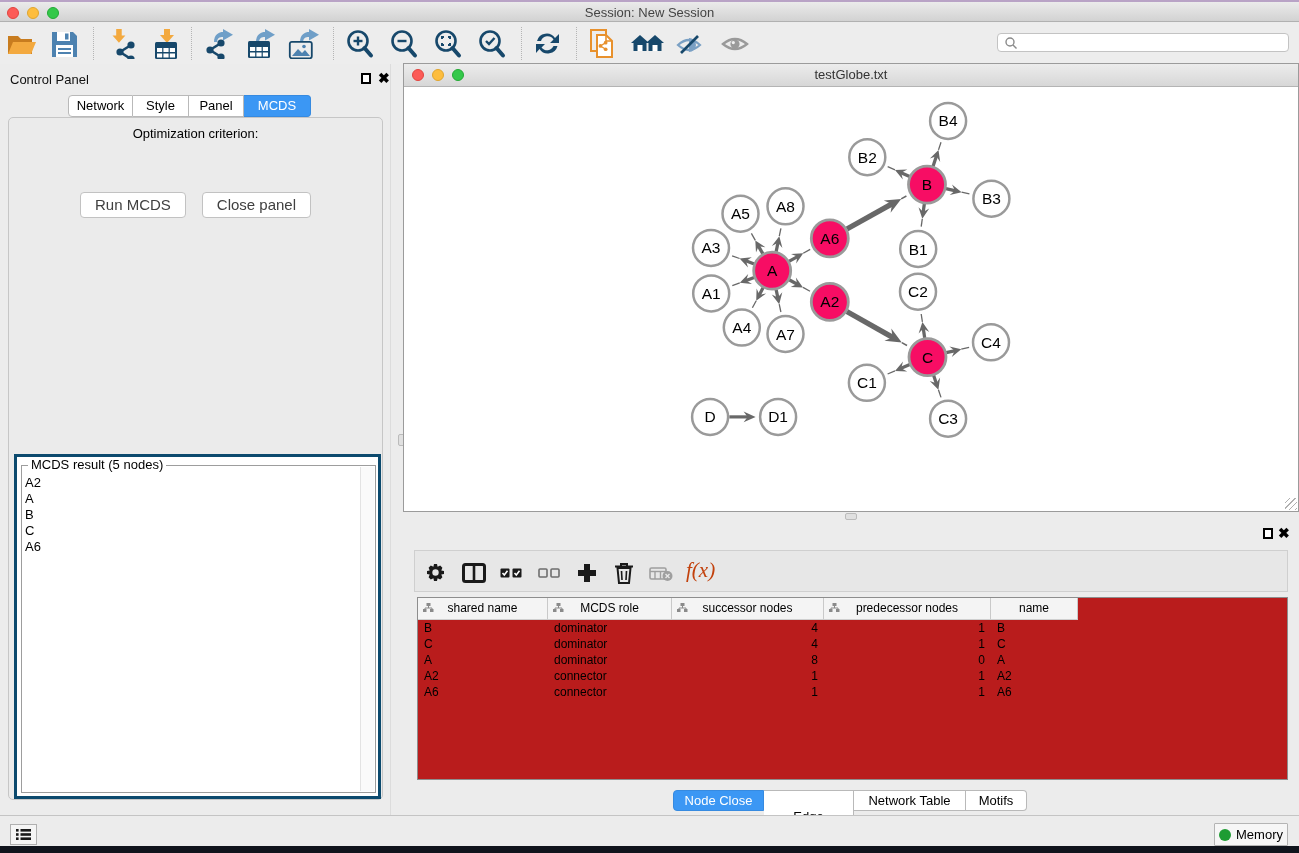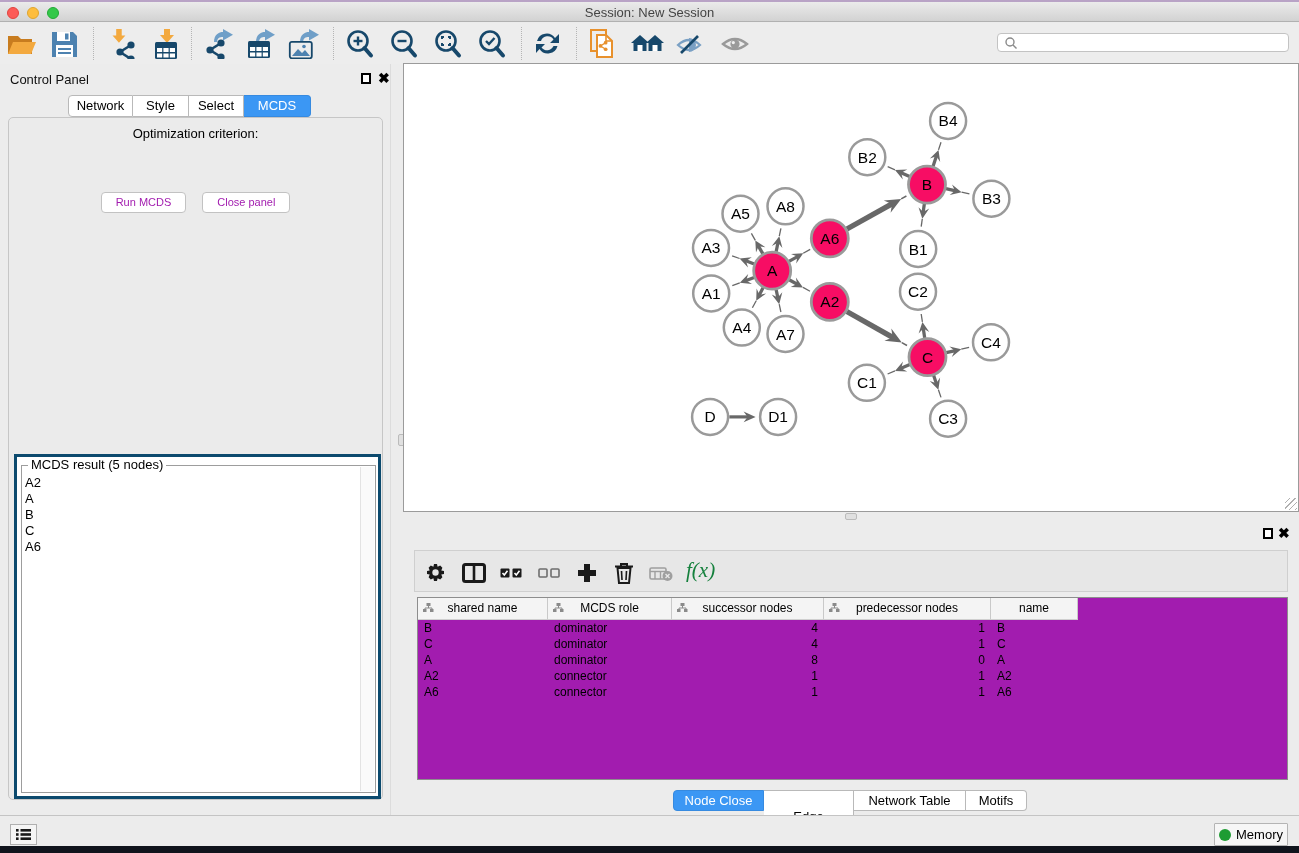--- a/index.html
+++ b/index.html
@@ -31,22 +31,22 @@
 .tab.sel { background:#3b97f4; border-color:#368ae0; color:#fff; }
 .cp-body { position:absolute; left:8px; top:117px; width:375px; height:683px;
   border:1px solid #c6c6c6; border-radius:5px; background:#ebebeb; }
 .opt-label { text-align:center; font-size:13px; color:#000; margin-top:8px; }
 .combo { position:absolute; left:34px; top:41px; width:313px; height:22px; background:#fff;
   border:1px solid #b9b9b9; border-radius:5px; font-size:13px; line-height:20px; padding-left:10px; color:#000; }
 .combo .spin { position:absolute; right:-1px; top:-1px; width:22px; height:22px; border-radius:5px;
   background:linear-gradient(#4fa5f7,#2e7de8); }
 .combo .spin svg { position:absolute; left:3px; top:2px; }
 .btnrow { position:absolute; top:74px; left:0; width:100%; text-align:center; }
-.btn { display:inline-block; font-size:11px; background:#fff; border:1px solid #c2c2c2; border-radius:4px;
-  padding:3px 14px 4px 14px; margin:0 8px; color:#a21caf; }
+.btn { display:inline-block; font-size:15px; background:#fff; border:1px solid #c2c2c2; border-radius:4px;
+  padding:3px 14px 4px 14px; margin:0 8px; color:#404040; }
 .resultbox { position:absolute; left:5px; top:336px; width:367px; height:345px; background:#fff; border:3px solid #0c4a6e; }
 .fieldset { position:absolute; left:4px; top:8px; right:2px; bottom:3px; border:1px solid #9d9d9d; }
 .fieldset .legend { position:absolute; left:6px; top:-9px; background:#fff; padding:0 3px; font-size:13px; }
 .fieldset .list { margin:9px 0 0 3px; font-size:13px; line-height:16px; color:#000; }
 .fieldset .sb { position:absolute; right:1px; top:1px; bottom:1px; width:14px; background:#fafafa; border-left:1px solid #e3e3e3; }
 
 .netwin { position:absolute; left:403px; top:63px; width:896px; height:449px;
   border:1px solid #9b9b9b; background:#fff; }
 .netwin .wtitle { position:relative; height:23px; background:linear-gradient(#ececec,#d7d7d7); border-bottom:1px solid #b4b4b4; }
 .netwin .wtitle .t { text-align:center; font-size:13px; color:#333; line-height:22px; }
@@ -57,22 +57,22 @@
   background:repeating-linear-gradient(135deg, transparent 0 3px, #b0b0b0 3px 4px); }
 .vdivider { position:absolute; left:398px; top:434px; width:7px; height:12px; background:#e0e0e0; border:1px solid #bbb; border-radius:2px; }
 .hdivider { position:absolute; left:845px; top:513px; width:12px; height:7px; background:#e0e0e0; border:1px solid #bbb; border-radius:2px; }
 
 .tablepanel { position:absolute; left:404px; top:520px; width:895px; height:295px; background:#ececec; }
 .tp-head { position:relative; height:26px; }
 .tp-head .t { position:absolute; left:14px; top:6px; font-size:13px; }
 .tp-toolbar { position:absolute; left:10px; top:30px; width:874px; height:42px;
   background:#e7e7e7; border:1px solid #cfcfcf; }
 .tp-toolbar svg { position:absolute; }
-.fx { position:absolute; left:271px; top:7px; font-family:"Liberation Serif",serif; font-style:italic; font-size:21px; color:#15803d; }
-.ttable { position:absolute; left:13px; top:77px; width:871px; height:183px; background:#a21caf; border:1px solid #8d8d8d; overflow:hidden; }
+.fx { position:absolute; left:271px; top:7px; font-family:"Liberation Serif",serif; font-style:italic; font-size:21px; color:#c2410c; }
+.ttable { position:absolute; left:13px; top:77px; width:871px; height:183px; background:#b91c1c; border:1px solid #8d8d8d; overflow:hidden; }
 .thead { position:absolute; left:0; top:0; height:22px; display:flex; }
 .th { position:relative; background:#f4f4f4; border-right:1px solid #c9c9c9; border-bottom:1px solid #cfcfcf;
   font-size:12px; text-align:center; line-height:21px; color:#000; }
 .th svg { position:absolute; left:5px; top:5px; }
 .trow { position:absolute; display:flex; font-size:12px; line-height:16px; }
 .td { padding:0 6px; }
 .bt-tabs { position:absolute; left:269px; top:270px; display:flex; height:21px; }
 
 .statusbar { position:absolute; left:0; top:815px; width:1299px; height:31px; background:#ececec; border-top:1px solid #c4c4c4; }
 .listbtn { position:absolute; left:10px; top:8px; width:27px; height:21px; background:#f5f5f5; border:1px solid #b0b0b0; }
@@ -235,38 +235,44 @@
 
 <div class="ctrlpanel">
   <div class="cp-head">
       <span class="t" style="position:absolute;left:10px;top:8px;">Control Panel</span>
     </div>
   <div class="floatico" style="left:361px; top:9px;"></div>
   <span class="closeico" style="left:378px; top:6px; position:absolute;">✖</span>
   <div class="tabs" style="top:32px;">
     <div class="tab" style="width:65px;text-align:center;padding:0">Network</div>
       <div class="tab" style="width:56px;text-align:center;padding:0">Style</div>
-      <div class="tab" style="width:55px;text-align:center;padding:0">Select</div>
+      <div class="tab" style="width:55px;text-align:center;padding:0">Panel</div>
       <div class="tab sel" style="width:67px;text-align:center;padding:0">MCDS</div>
   </div>
   <div class="cp-body" style="top:53px;">
     <div class="opt-label">Optimization criterion:</div>
     <div class="btnrow"><span class="btn">Run MCDS</span><span class="btn">Close panel</span></div>
     <div class="resultbox">
       <div class="fieldset">
         <div class="legend">MCDS result (5 nodes)</div>
         <div class="list">A2<br>A<br>B<br>C<br>A6</div>
         <div class="sb"></div>
       </div>
     </div>
   </div>
 </div>
 <div class="vdivider"></div>
 
 <div class="netwin">
+  <div class="wtitle">
+    <div class="tl r"></div>
+      <div class="tl y"></div>
+      <div class="tl g"></div>
+    <div class="t">testGlobe.txt</div>
+  </div>
   <svg class="graph" width="894" height="420" xmlns="http://www.w3.org/2000/svg" font-family="Liberation Sans, sans-serif">
       <line x1="358.9" y1="165.9" x2="354.2" y2="157.6" stroke="#686868" stroke-width="3.25"></line>
       <line x1="351.3" y1="152.4" x2="347.4" y2="145.4" stroke="#686868" stroke-width="1.3"></line>
       <path d="M351.3,152.4 L361.4,159.3 L354.6,158.3 L352.0,164.6 Z" fill="#686868"></path>
       <line x1="372.1" y1="163.9" x2="374.1" y2="154.0" stroke="#686868" stroke-width="3.25"></line>
       <line x1="375.3" y1="148.2" x2="376.9" y2="140.3" stroke="#686868" stroke-width="1.3"></line>
       <path d="M375.3,148.2 L378.4,160.0 L374.0,154.8 L367.8,157.9 Z" fill="#686868"></path>
       <line x1="350.2" y1="176.0" x2="341.2" y2="172.6" stroke="#686868" stroke-width="3.25"></line>
       <line x1="335.6" y1="170.5" x2="328.1" y2="167.8" stroke="#686868" stroke-width="1.3"></line>
       <path d="M335.6,170.5 L347.8,169.3 L342.0,172.9 L344.0,179.4 Z" fill="#686868"></path>

